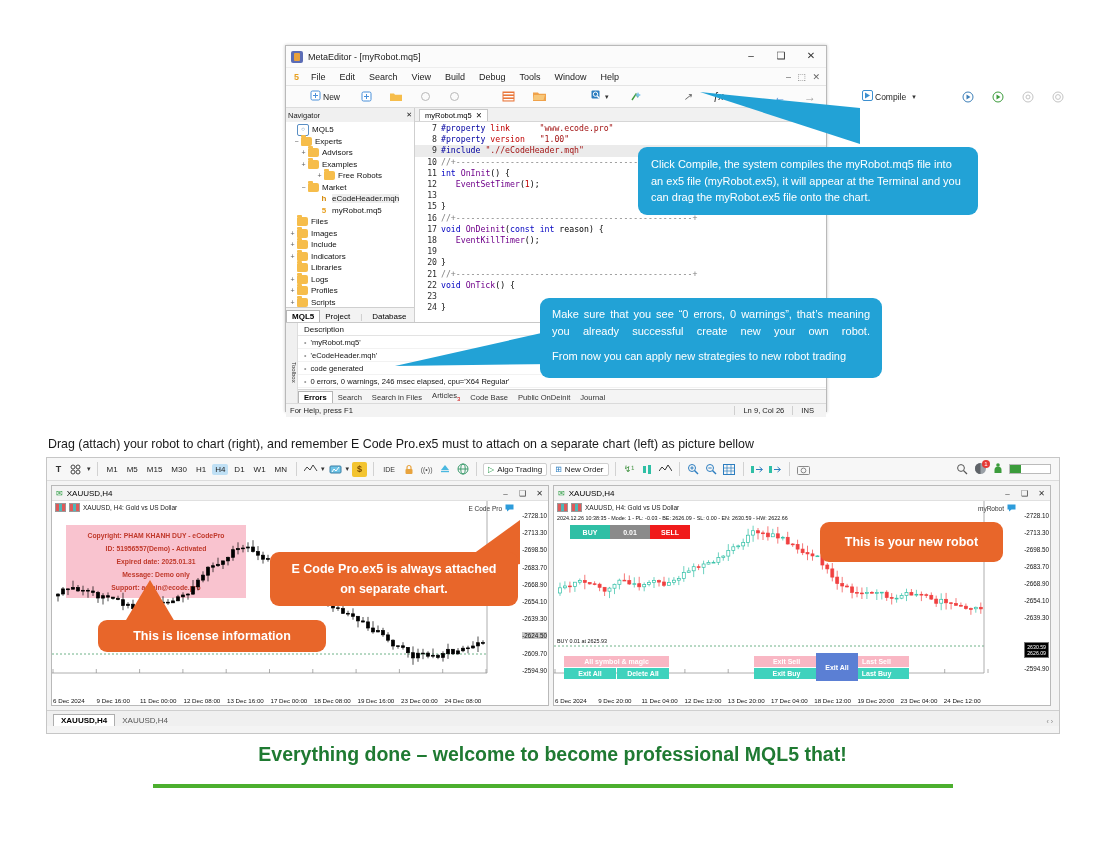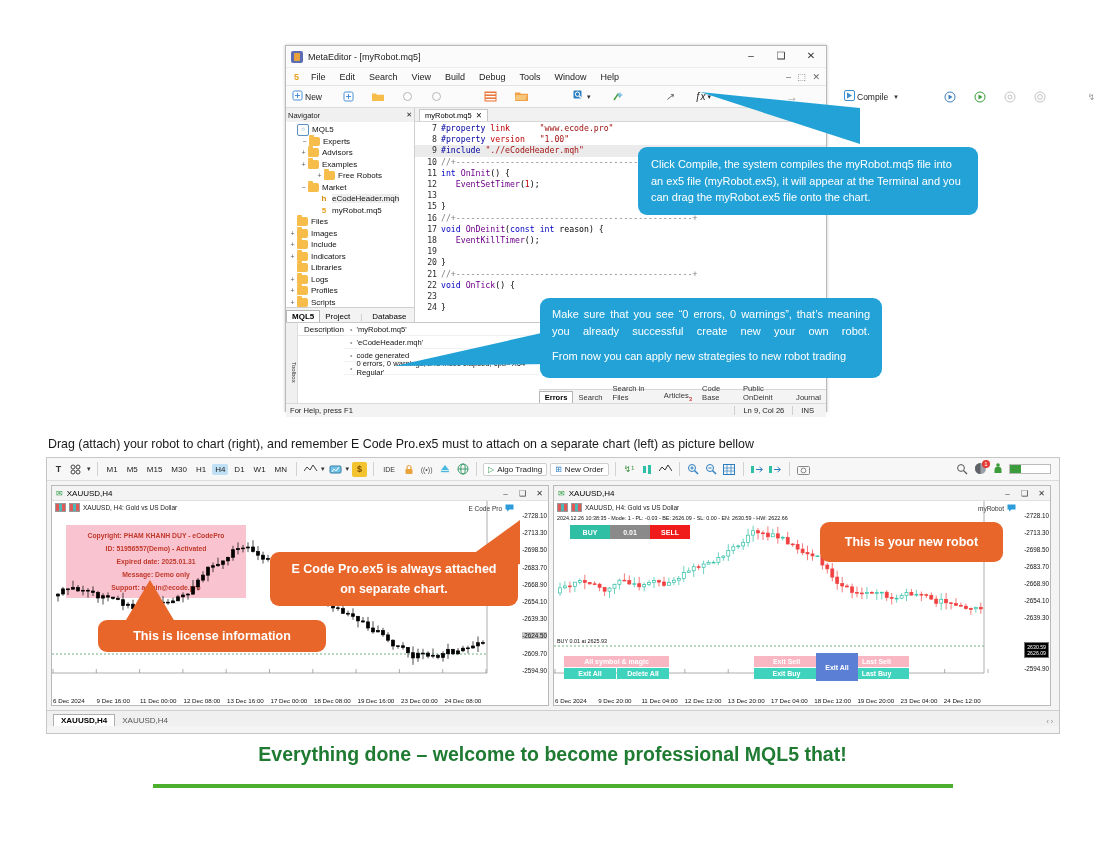--- a/index.html
+++ b/index.html
@@ -11,21 +11,21 @@
   .me-title{height:21px;background:#fbfbfb;display:flex;align-items:center;padding-left:5px;border-bottom:1px solid #ededed;}
   .me-ico{width:12px;height:12px;background:#5b6cb5;border-radius:2px;margin-right:5px;position:relative;}
   .me-ico:after{content:"";position:absolute;left:3px;top:2px;width:6px;height:8px;background:#e9a13b;border-radius:1px;}
   .me-title-text{font-size:9px;color:#222;}
   .me-winbtns{margin-left:auto;display:flex;}
   .me-winbtns div{width:30px;height:21px;line-height:19px;text-align:center;font-size:10px;color:#333;}
   .me-menu{height:17px;background:#fbfbfb;display:flex;align-items:center;font-size:9px;color:#1b1b1b;padding-left:3px;border-bottom:1px solid #e4e4e4;}
   .me-menu .m5{color:#e8a020;font-weight:bold;padding:0 5px;}
   .me-menu span.mi{padding:1px 7px;}
   .me-menu .mright{margin-left:auto;font-size:9px;color:#666;padding-right:4px;letter-spacing:2px;}
-  .me-toolbar{height:21px;background:#fbfbfb;display:flex;align-items:center;border-bottom:1px solid #dcdcdc;padding-left:3px;gap:18px;font-size:8.5px;color:#222;}
+  .me-toolbar{height:21px;background:#fbfbfb;display:flex;align-items:center;border-bottom:1px solid #dcdcdc;padding-left:21px;gap:18px;font-size:8.5px;color:#222;}
   .tb-btn{display:flex;align-items:center;gap:2px;padding:1px 3px;border-radius:2px;}
   .sep{width:1px;height:14px;background:#d2d2d2;margin:0 3px;}
   .me-body{display:flex;height:214px;}
   .navigator{width:128px;border-right:1px solid #cfcfcf;background:#fff;display:flex;flex-direction:column;}
   .nav-head{height:12px;background:#f0f0f0;font-size:7.5px;color:#222;padding:1px 2px;display:flex;align-items:center;}
   .nav-head .x{margin-left:auto;font-size:7px;}
   .nav-tree{flex:1;overflow:hidden;padding-top:2px;font-size:8px;color:#111;}
   .nd{display:flex;align-items:center;height:11.5px;white-space:nowrap;}
   .exp{width:9px;text-align:center;font-size:7px;color:#5c5c5c;}
   .fld{width:11px;height:9px;background:#f6bd4b;border-radius:1px 2px 2px 1px;margin-right:3px;position:relative;flex:none;}
@@ -40,21 +40,21 @@
   .ed-tab{background:#fff;border:1px solid #c7c7c7;border-bottom:none;font-size:7.5px;padding:1px 5px;margin-left:4px;display:flex;gap:4px;align-items:center;}
   .ed-tabs .arrows{margin-left:auto;font-size:7px;color:#888;padding-right:4px;letter-spacing:4px;}
   .code{flex:1;font-family:"DejaVu Sans Mono",monospace;font-size:8.2px;line-height:11.2px;padding-top:1px;overflow:hidden;}
   .cl{display:flex;white-space:pre;}
   .ln{width:22px;text-align:right;color:#2b2b2b;padding-right:4px;flex:none;}
   .k{color:#0000c0;} .s{color:#a31515;} .pre{color:#0000a0;}
   .cm{color:#808080;} .num{color:#c00000;} .fn{color:#6f008a;margin-top:30px;} .rd{color:#c00000;}
   .hl{background:#ebebeb;}
   .toolbox{border-top:1px solid #c8c8c8;background:#fff;height:80px;display:flex;}
   .tbx-side{width:11px;background:#f0f0f0;font-size:6px;writing-mode:vertical-rl;text-align:center;padding-top:18px;color:#333;border-right:1px solid #ddd;}
-  .tbx-main{flex:1;display:flex;}
+  .tbx-main{flex:1;display:flex;flex-direction:column;text-align:right;}
   .tbx-hdr{height:12px;font-size:8px;border-bottom:1px solid #e3e3e3;display:flex;align-items:center;padding-left:6px;color:#111;}
   .tbx-row{height:12px;font-size:7.6px;display:flex;align-items:center;padding-left:6px;color:#111;border-bottom:1px solid #f2f2f2;}
   .tbx-row .bul{color:#999;margin-right:4px;font-size:7px;}
   .tbx-tabs{margin-top:auto;height:13px;display:flex;align-items:flex-end;font-size:7.6px;border-top:1px solid #d5d5d5;background:#f4f4f4;}
   .tbx-tabs div{padding:1px 5px;color:#333;}
   .tbx-tabs div.active{background:#fff;border:1px solid #b5b5b5;border-bottom:none;font-weight:bold;color:#000;}
   .me-status{height:13px;background:#f3f3f3;border-top:1px solid #dadada;font-size:7.6px;display:flex;align-items:center;padding:0 4px;color:#222;}
   .me-status .right{margin-left:auto;display:flex;}
   .me-status .right span{border-left:1px solid #cfcfcf;padding:0 8px;}
 
@@ -264,21 +264,21 @@
         <span>Navigator</span>
         <span class="x">✕</span>
       </div>
       <div class="nav-tree">
         <div class="nd" style="padding-left:2px;">
           <span class="exp"></span>
           <span class="mqlico">○</span>
           <span>MQL5</span>
         </div>
         <div id="nav-items">
-            <div class="nd" style="padding-left: 14px;">
+            <div class="nd" style="padding-left: 6px;">
               <span class="exp">−</span>
               <span class="fld"></span>
               <span>Experts</span>
             </div>
             <div class="nd" style="padding-left: 13px;">
               <span class="exp">+</span>
               <span class="fld"></span>
               <span>Advisors</span>
             </div>
             <div class="nd" style="padding-left: 13px;">

